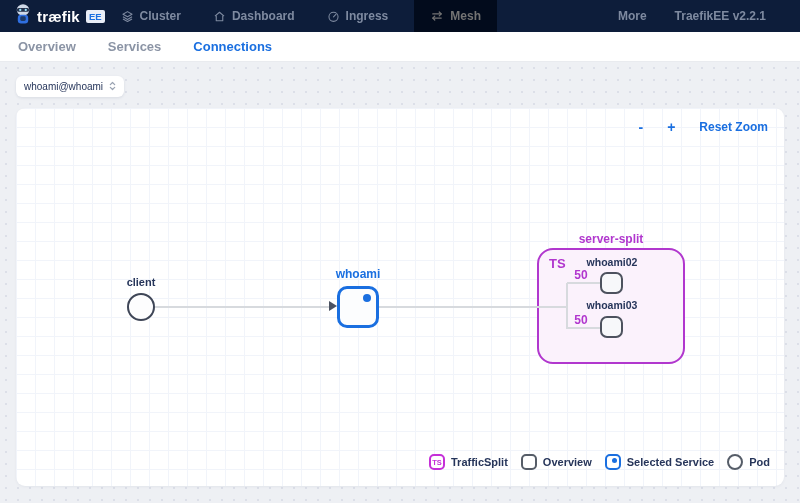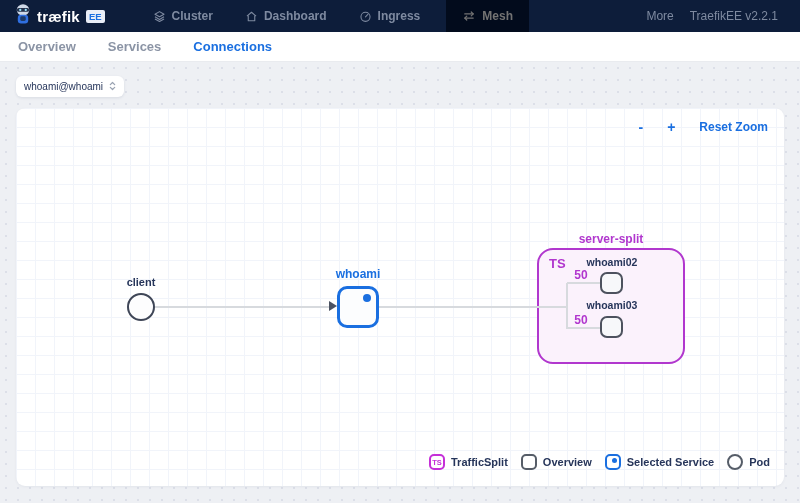--- a/index.html
+++ b/index.html
@@ -2,30 +2,30 @@
 <html><head>
 <meta charset="utf-8">
 <style>
   * { margin:0; padding:0; box-sizing:border-box; }
   html,body { width:800px; height:503px; overflow:hidden;
     font-family:"Liberation Sans", sans-serif; }
 
   
   .navbar { height:32px; background:#0d1d3a; display:flex; align-items:stretch;
     padding-left:14px; color:#7e8aa0; }
-  .logo { display:flex; align-items:center; gap:5px; margin-right:32px; cursor:pointer; }
+  .logo { display:flex; align-items:center; gap:5px; cursor:pointer; }
   .logo-text { color:#ffffff; font-size:15px; font-weight:700; letter-spacing:.2px; }
   .logo-badge { background:#e9eef7; color:#1a6fe0; font-size:9.5px; font-weight:800;
     padding:1px 3px; border-radius:2px; margin-left:1px; }
   .nav-item { display:flex; align-items:center; gap:6px; font-size:12px; font-weight:600;
     padding:0 16px; cursor:pointer; }
   .nav-item.active { background:#020b1c; color:#737373;margin-left:10px; }
   .nav-item svg { display:block; }
-  .nav-right { margin-left:auto; display:flex; align-items:center; gap:16px;
-    font-size:12px; padding-right:22px; }
+  .nav-right { margin-left:auto; display:flex; align-items:center; gap:28px;
+    font-size:12px; padding-right:34px;font-weight:bold; }
   .nav-right .more { cursor:pointer; }
 
   
   .tabbar { height:30px; background:#ffffff; border-bottom:1px solid #e9ebef;
     display:flex; align-items:center; padding:0 18px; gap:32px; }
   .tab { font-size:13px; font-weight:700; color:#8b94a5; cursor:pointer; }
   .tab.active { color:#1a6fe0; }
 
   
   .content { position:relative; height:441px; background-color:#eef0f4;

